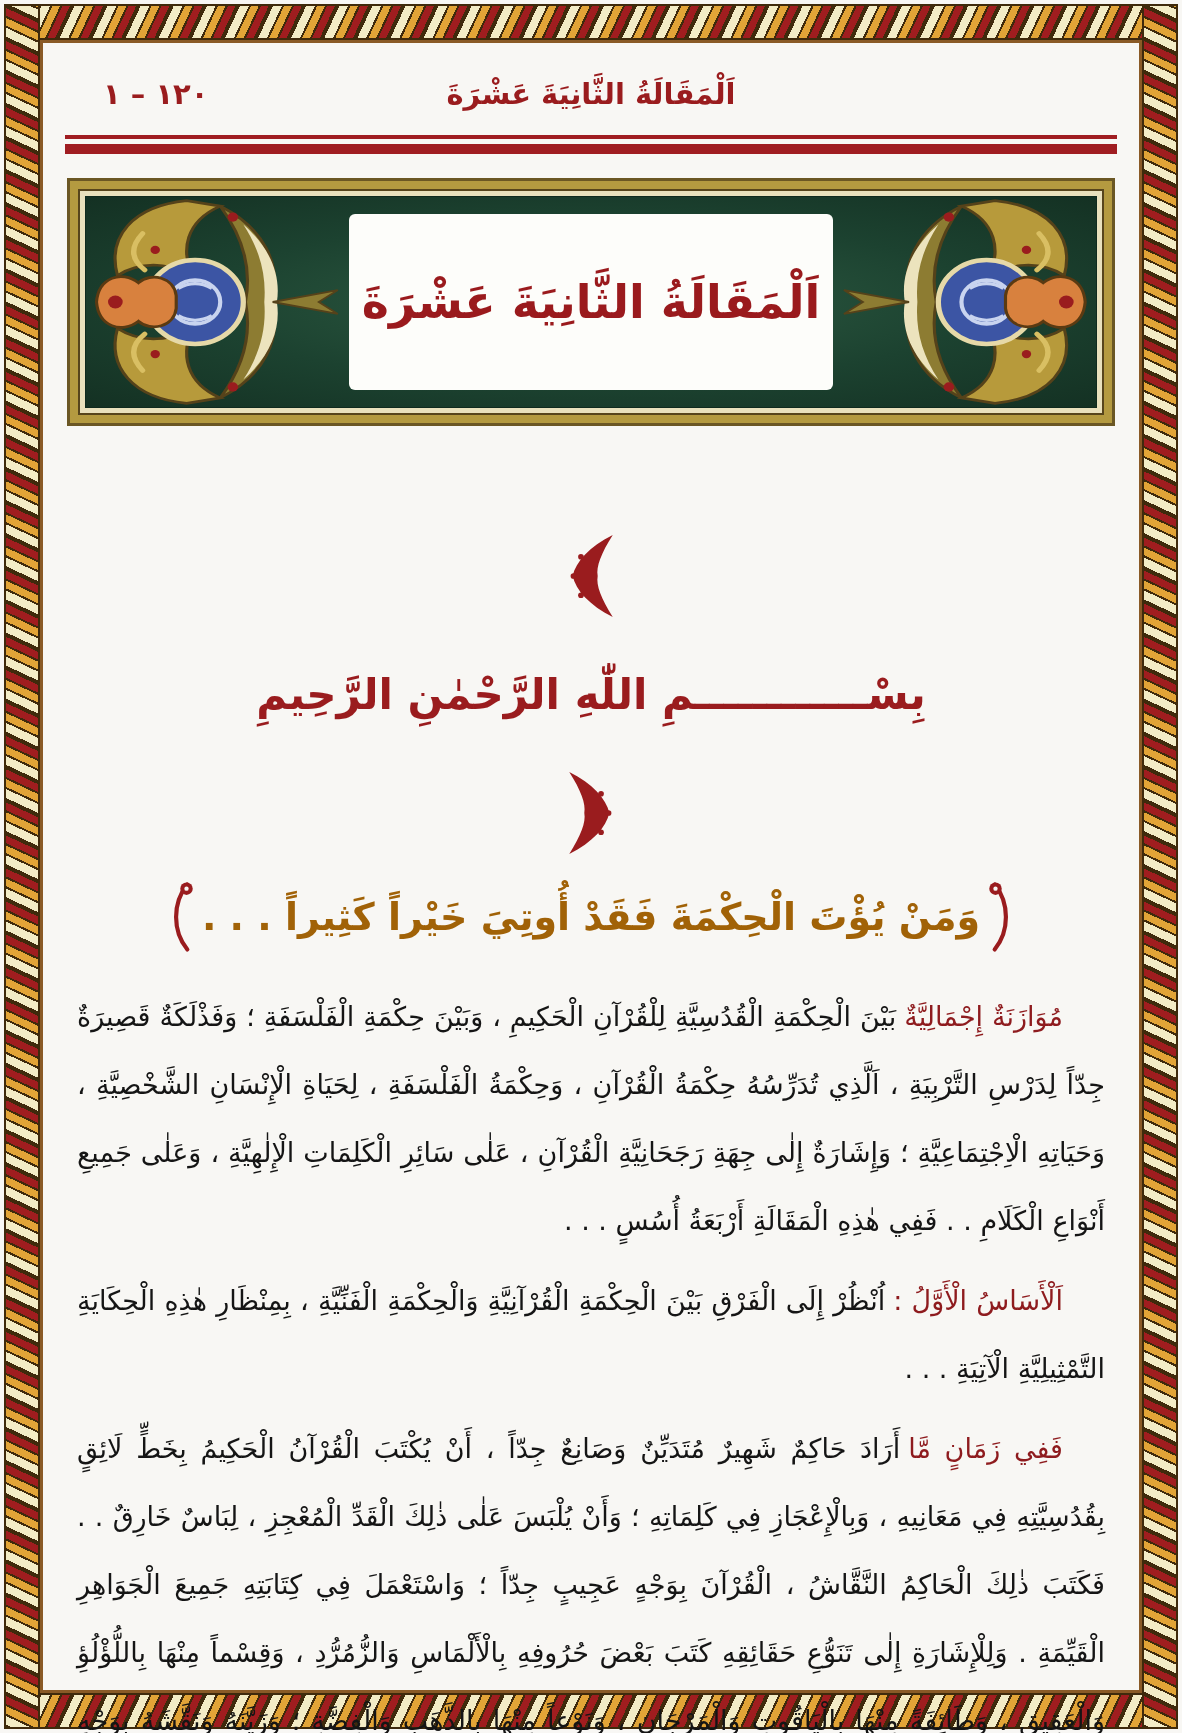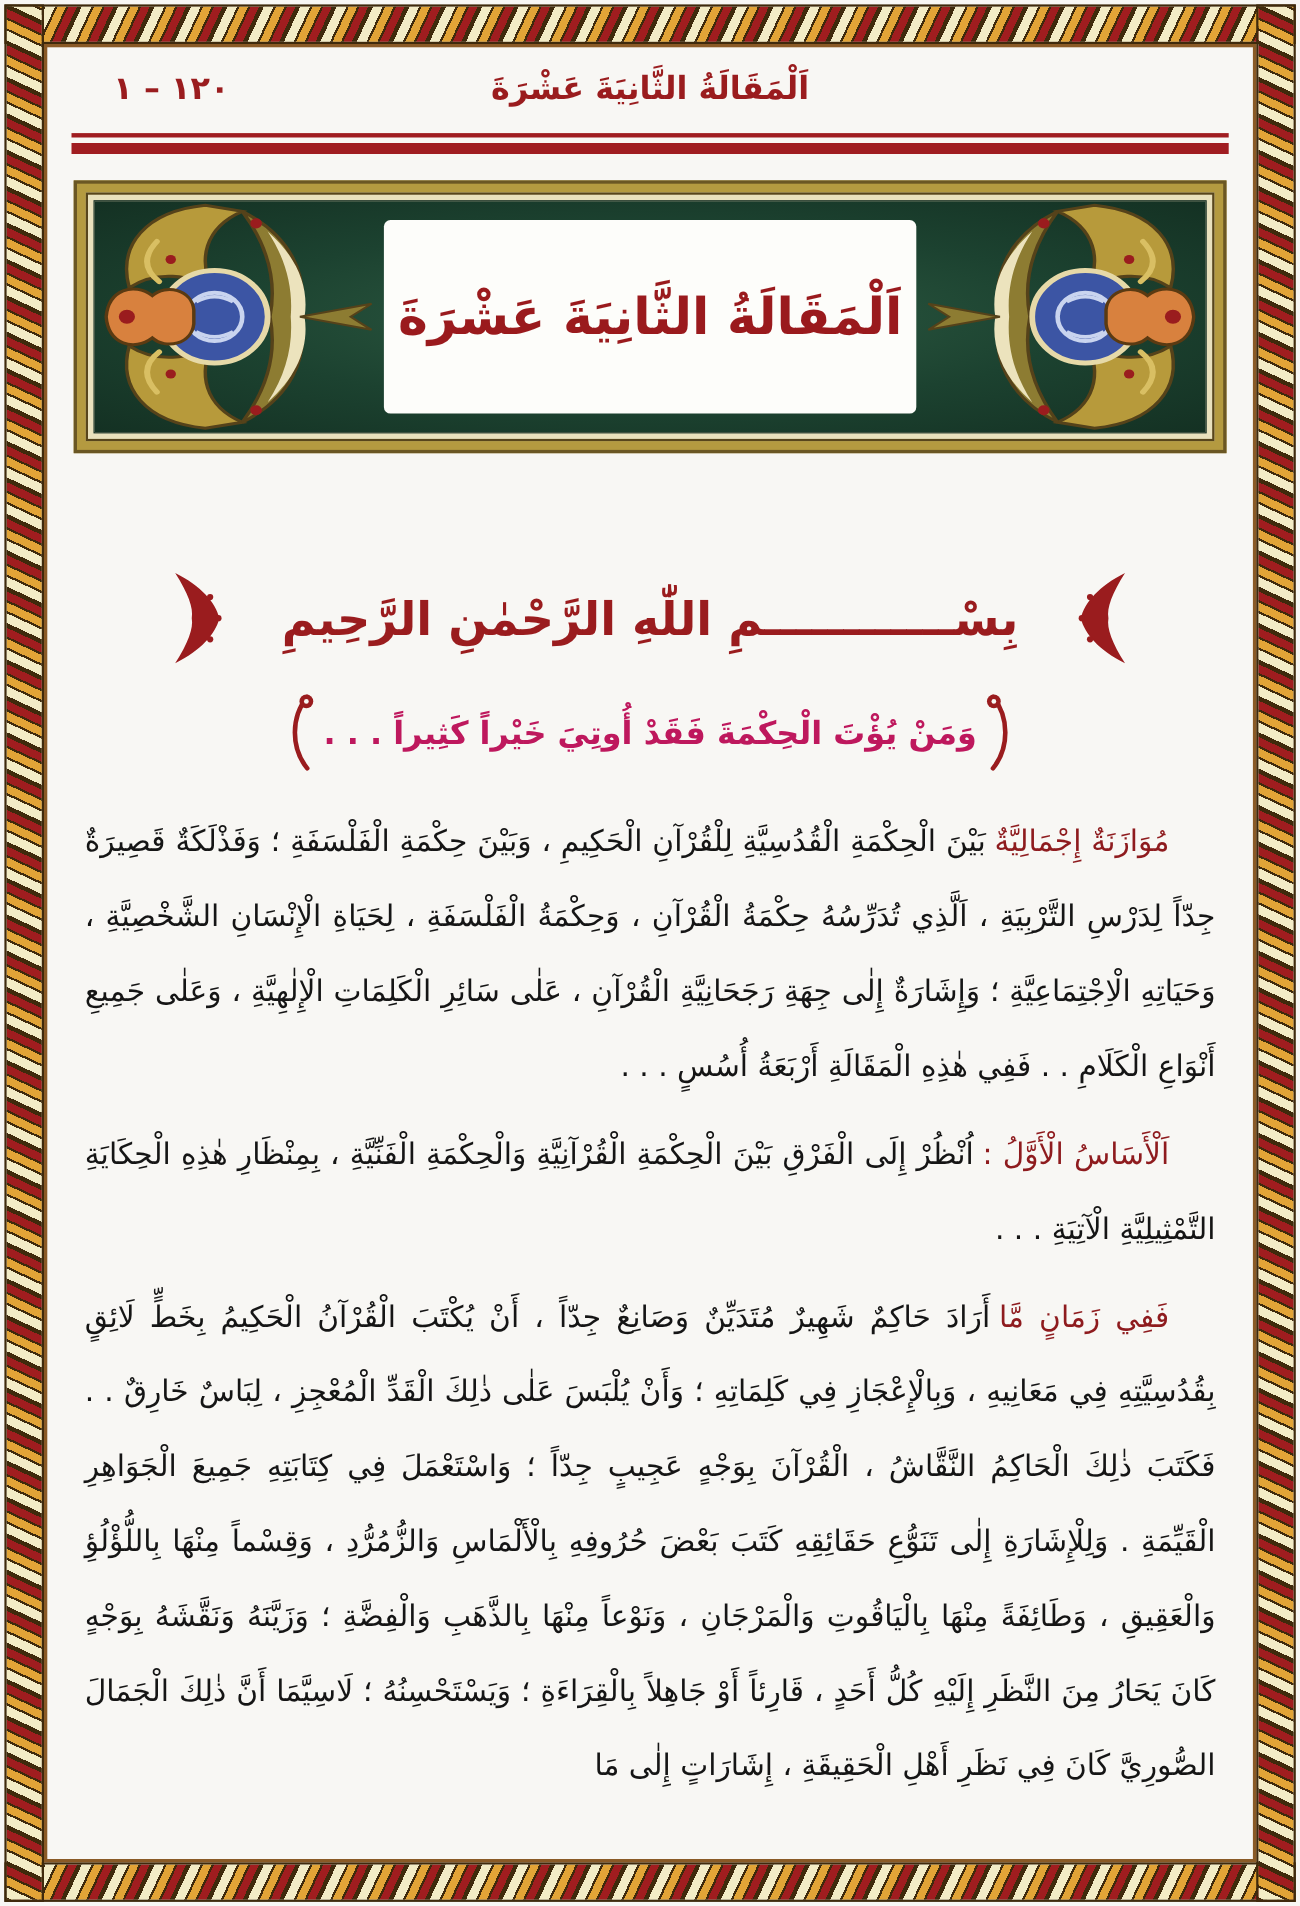--- a/index.html
+++ b/index.html
@@ -17,21 +17,21 @@
       #3f2a0c 19px 21px, #a01d1f 21px 28px, #3f2a0c 28px 30px);}
   .fs-v{top:4px; bottom:4px; width:36px;
     background:repeating-linear-gradient(25deg,
       #3f2a0c 0 2px, #f3ecc6 2px 10px,
       #3f2a0c 10px 12px, #e2a437 12px 19px,
       #3f2a0c 19px 21px, #a01d1f 21px 28px, #3f2a0c 28px 30px);}
   .fs-top{top:4px;} .fs-bottom{bottom:4px;} .fs-left{left:4px;} .fs-right{right:4px;}
   .frame-inner{position:absolute; inset:40px; border:3px solid #8a5a26; pointer-events:none;}
 
   
-  .content{position:absolute; inset:43px; padding:12px 20px 0; direction:rtl;}
+  .content{position:absolute; inset:43px; padding:26px 20px 0; direction:rtl;}
 
   header{position:relative; height:58px;}
   .running-title{position:absolute; left:50%; transform:translateX(-50%); top:8px;
     color:#9a1c1e; font-weight:bold; font-size:29px; white-space:nowrap;}
   .page-number{position:absolute; left:40px; top:8px; direction:ltr;
     color:#9a1c1e; font-weight:bold; font-size:29px; letter-spacing:2px;}
 
   .rule-thin{height:4px; background:#a01d21; margin:8px 2px 0;}
   .rule-thick{height:10px; background:#a01d21; margin:5px 2px 0;}
 
@@ -44,27 +44,27 @@
   .panel-green{height:100%; position:relative; box-sizing:border-box;
     background:radial-gradient(ellipse at center,#2e5c43 0%,#1c4230 55%,#143123 100%);
     border:1px solid #0f2a1e;}
   .orn{position:absolute; top:0; height:100%; width:27%;}
   .orn-left{left:0;} .orn-right{right:0; transform:scaleX(-1);}
   .panel-white{position:absolute; left:26%; right:26%; top:17px; bottom:17px;
     background:#fdfdfa; border-radius:6px; display:flex; align-items:center; justify-content:center;}
   .panel-white h1{margin:0; font-size:46px; font-weight:bold; color:#9a1a1d; white-space:nowrap;}
 
   
-  .basmala{margin-top:104px; display:flex; justify-content:center; align-items:center; gap:48px;}
+  .basmala{margin-top:104px; display:flex; justify-content:center; align-items:center; gap:48px;flex-direction:column;}
   .basmala-text{color:#9a1c1e; font-size:42px; font-weight:bold;}
   .flourish{height:92px; width:54px;}
   .flourish-right{transform:none;} .flourish-left{transform:scaleX(-1);}
 
   .verse{margin-top:22px; display:flex; justify-content:center; align-items:center; gap:8px;}
-  .verse-text{color:#be185d; font-size:29px; font-weight:bold;}
+  .verse-text{color:#a16207; font-size:38px; font-weight:bold;}
   .vbracket{height:72px; width:30px;}
   .vbracket-open{transform:scaleX(-1);}  
   .vbracket-close{transform:none;}
 
   
   article{margin-top:30px; padding:0 14px;}
   article p{font-size:27px; line-height:68px; color:#151515;
     text-align:justify; margin:0 0 12px; text-indent:42px;}
   article p .lead{color:#8e1b1e; font-weight:normal; margin-inline-end:8px;}
 </style>

